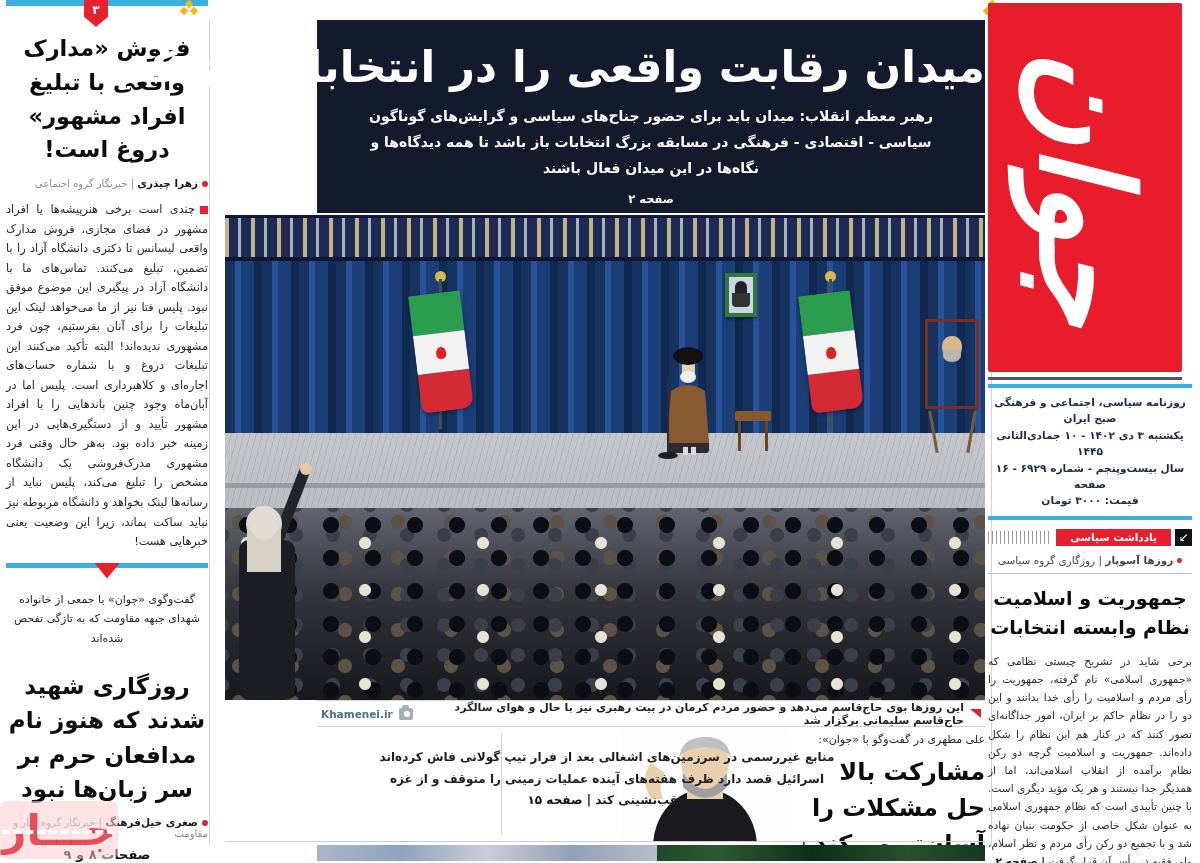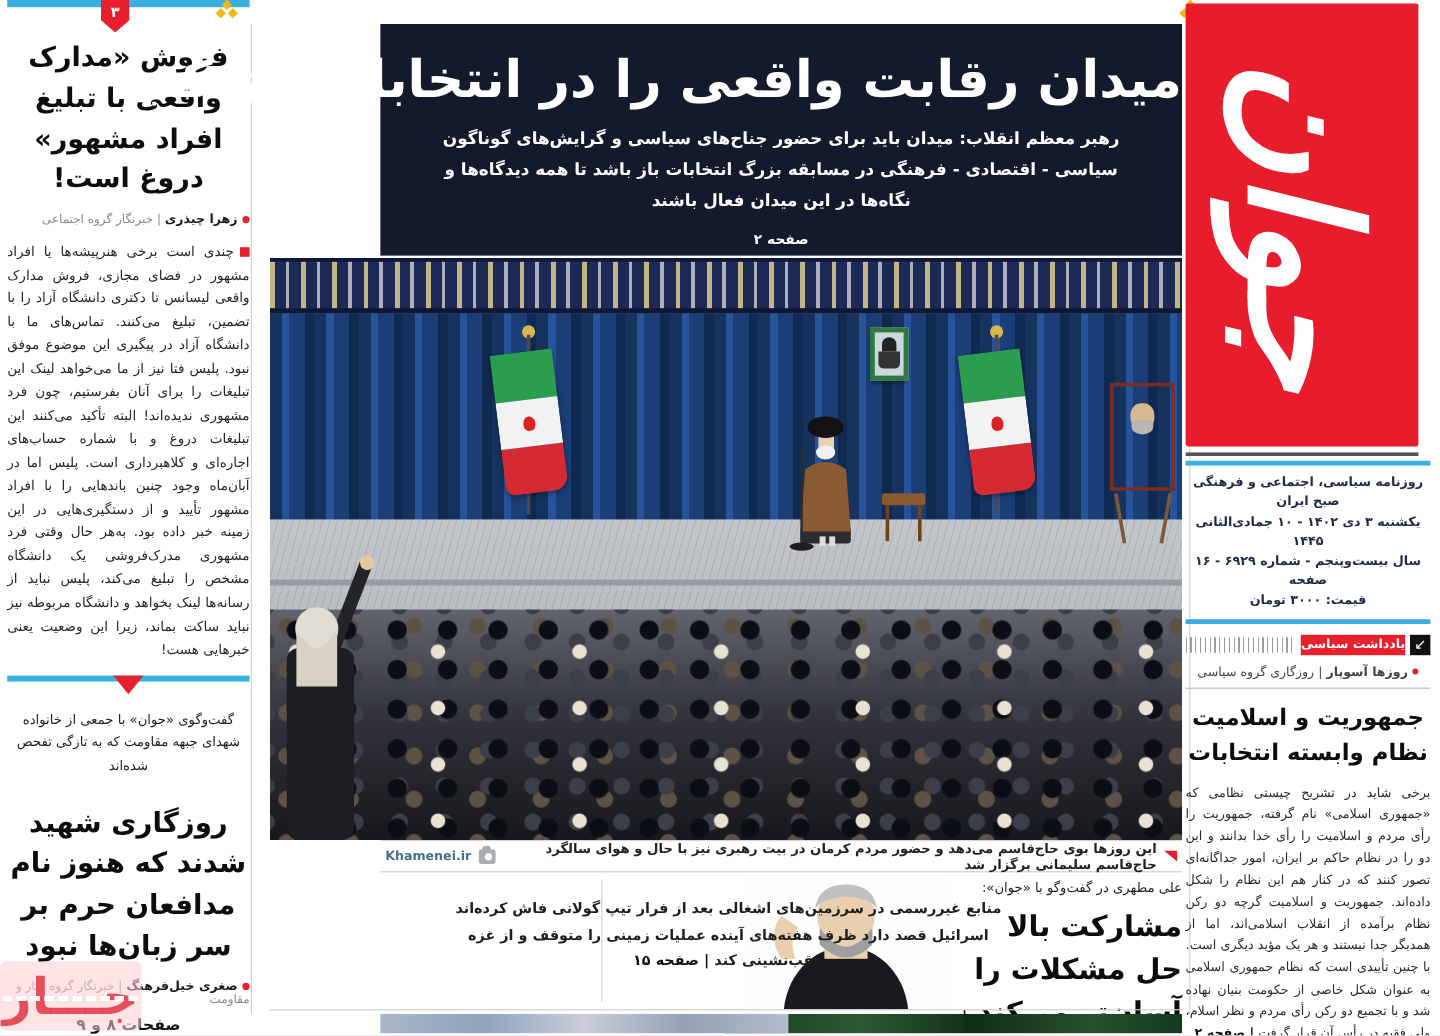--- a/index.html
+++ b/index.html
@@ -146,21 +146,21 @@
     color:#fff; font-size:128px; font-weight:900; font-style:italic; letter-spacing:-6px;
     white-space:nowrap; }
   .dark-line { height:3px; background:#55565c; margin:5px 0 0 0; margin-right:10px; }
   .cyan-line { height:4px; background:#3ab0e0; }
   .masthead-info { text-align:center; font-size:10.6px; font-weight:bold; color:#1c2b47;
     line-height:1.55; padding:6px 0 7px; }
   .oped-header { display:flex; align-items:center; gap:4px; height:17px; margin-top:9px; }
   .oped-header .cornericon { width:17px; height:17px; background:#111; color:#fff;
     font-size:12px; line-height:17px; text-align:center; flex:0 0 auto; }
   .oped-header .seclabel { background:#e6212d; color:#fff; font-size:10.5px; font-weight:bold;
-    padding:2px 0 3px; flex:0 0 auto; }
+    padding:2px 14px 3px; flex:0 0 auto; }
   .oped-header .barcode { flex:1; height:13px;
     background:repeating-linear-gradient(90deg,#9a9a9a 0 1px, rgba(0,0,0,0) 1px 4px); }
   .oped-byline { text-align:center; font-size:10.5px; color:#444; margin-top:8px; }
   .oped-rule { height:1px; background:#bdbdbd; margin-top:7px; }
   .oped-head { text-align:center; font-size:19px; font-weight:900; line-height:1.55;
     color:#0c0c0c; margin-top:10px; }
   .oped-body { font-size:10.6px; line-height:1.72; text-align:justify; color:#2a2a2a; margin-top:9px; }
   .watermark { position:absolute; left:0; bottom:4px; width:118px; height:58px;
     background:rgba(255,205,208,.55); border-radius:6px; display:flex;
     align-items:center; justify-content:center; }

